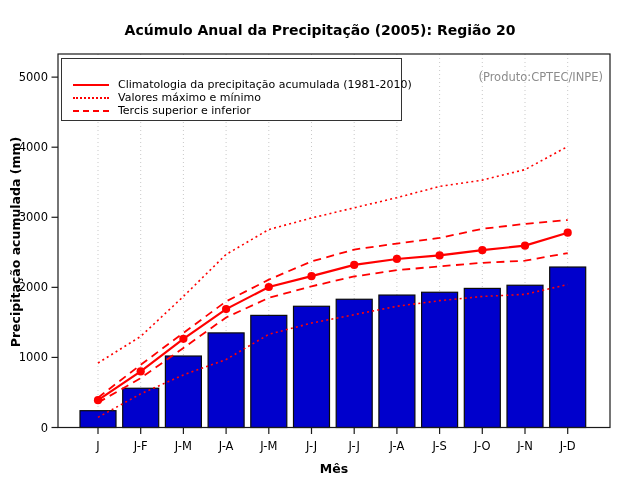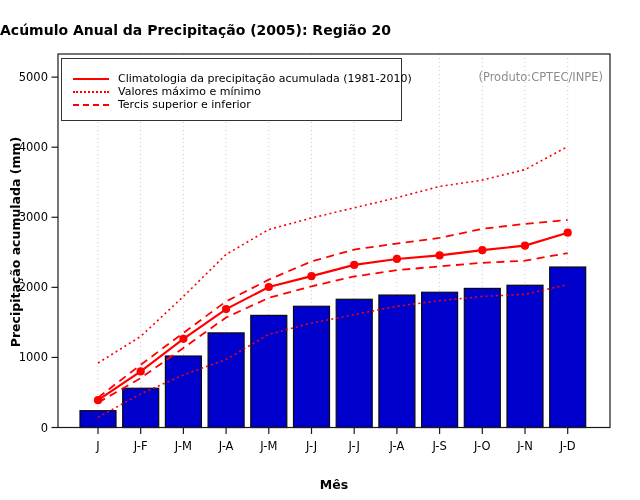--- a/index.html
+++ b/index.html
@@ -1,29 +1,29 @@
 <!DOCTYPE html>
 <html><head>
 <meta charset="utf-8">
 <style>
   html,body{margin:0;padding:0;background:#ffffff;}
   .fig{position:relative;width:640px;height:500px;background:#fff;
        font-family:"DejaVu Sans","Liberation Sans",sans-serif;color:#000;overflow:hidden;}
-  .chart-title{position:absolute;left:0;top:22px;width:640px;text-align:left;
+  .chart-title{position:absolute;left:0;top:22px;width:640px;text-align:center;
        font-size:14px;font-weight:bold;letter-spacing:0;}
   .watermark{position:absolute;left:603px;top:77px;transform:translate(-100%,-50%);
        font-size:11.5px;}
   .y-title{position:absolute;left:15px;top:242px;transform:translate(-50%,-50%) rotate(-90deg);
        font-size:12.5px;font-weight:bold;white-space:nowrap;}
   .x-title{position:absolute;left:334px;top:468px;transform:translate(-50%,-50%);
-       font-size:12.5px;font-weight:bold;margin-top:16px;}
+       font-size:12.5px;font-weight:bold;}
   svg.plot{position:absolute;left:0;top:0;}
   .legend{position:absolute;left:61px;top:58px;width:341px;height:63px;
        border:1px solid #333;background:#fff;box-sizing:border-box;
-       display:flex;flex-direction:column;justify-content:space-evenly;padding:13px 0;}
+       display:flex;flex-direction:column;justify-content:space-evenly;padding:19px 0;}
   .legend-row{display:flex;align-items:center;height:18px;}
   .legend-sample{width:36px;margin-left:11px;margin-right:9px;border-top-width:2px;flex:none;}
   .ls-solid{border-top-style:solid;}
   .ls-dashed{border-top-style:dashed;}
   .ls-dotted{border-top-style:dotted;}
   .legend-label{font-size:11px;white-space:nowrap;}
 </style>
 </head>
 <body>
 

